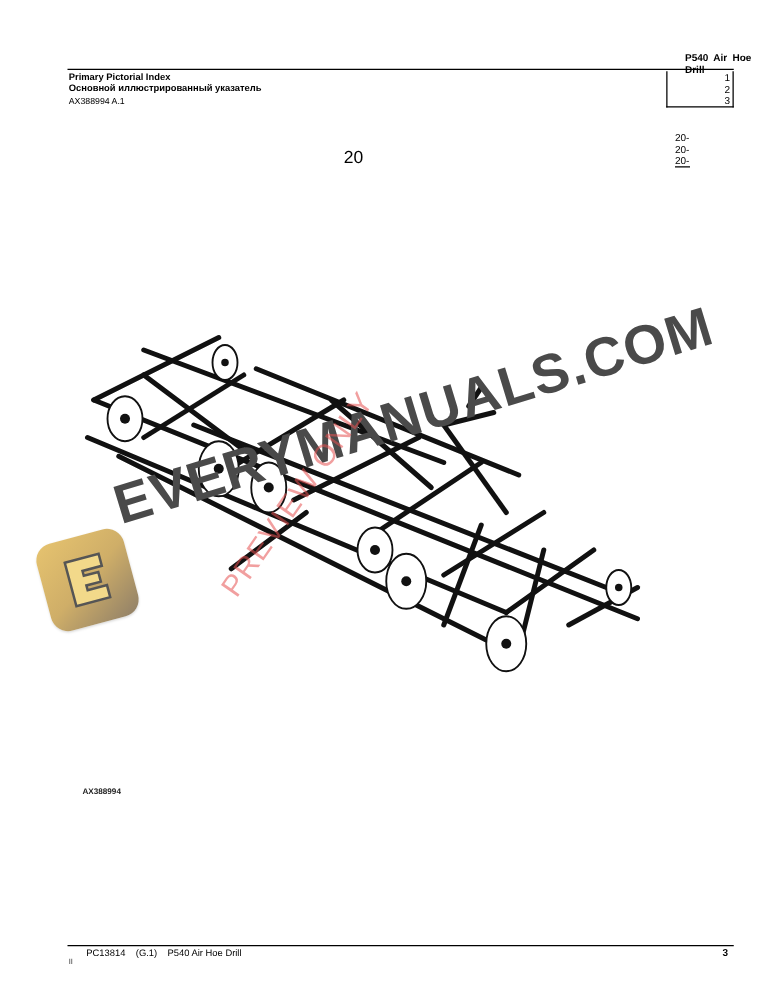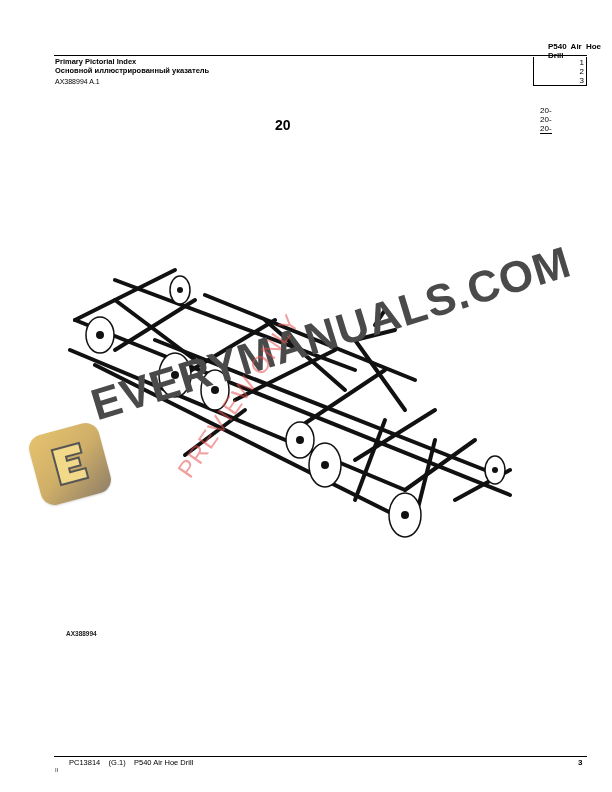--- a/index.html
+++ b/index.html
@@ -13,21 +13,21 @@
   .sec-en { left: 55px; top: 57px; font-size: 7.5px; font-weight: bold; }
   .sec-ru { left: 55px; top: 66px; font-size: 7.5px; font-weight: bold; }
   .sec-ref { left: 55px; top: 78px; font-size: 7px; }
 
   .idx-box { left: 533px; top: 57px; width: 54px; height: 29px; border: 1px solid #000; border-top: none; box-sizing: border-box; }
   .idx-row { position: absolute; left: 0; width: 52px; height: 9px; font-size: 8px; line-height: 9px; }
   .idx-row .pre { position: absolute; left: 6px; margin-top: 48px; }
   .idx-row .num { position: absolute; right: 2px; }
   .idx-row.last .pre { border-bottom: 1px solid #000; }
 
-  .group-num { left: 275px; top: 117px; font-size: 14px; font-weight: bold; }
+  .group-num { left: 275px; top: 117px; font-size: 14px; font-weight: normal; }
 
   
   .drawing { left: 55px; top: 240px; width: 470px; height: 330px; }
   .fig-label { left: 66px; top: 630px; font-size: 6.5px; font-weight: bold; color: #222; }
 
   
   .wm-main { left: 100px; top: 380px; font-size: 44px; font-weight: bold; color: #4a4a4a;
              transform: rotate(-17deg); transform-origin: left bottom; white-space: nowrap; letter-spacing: 1px; }
   .wm-preview { left: 195px; top: 455px; font-size: 24px; color: rgba(230,80,80,0.55);
                 transform: rotate(-55deg); transform-origin: left bottom; white-space: nowrap; letter-spacing: 1px; }

